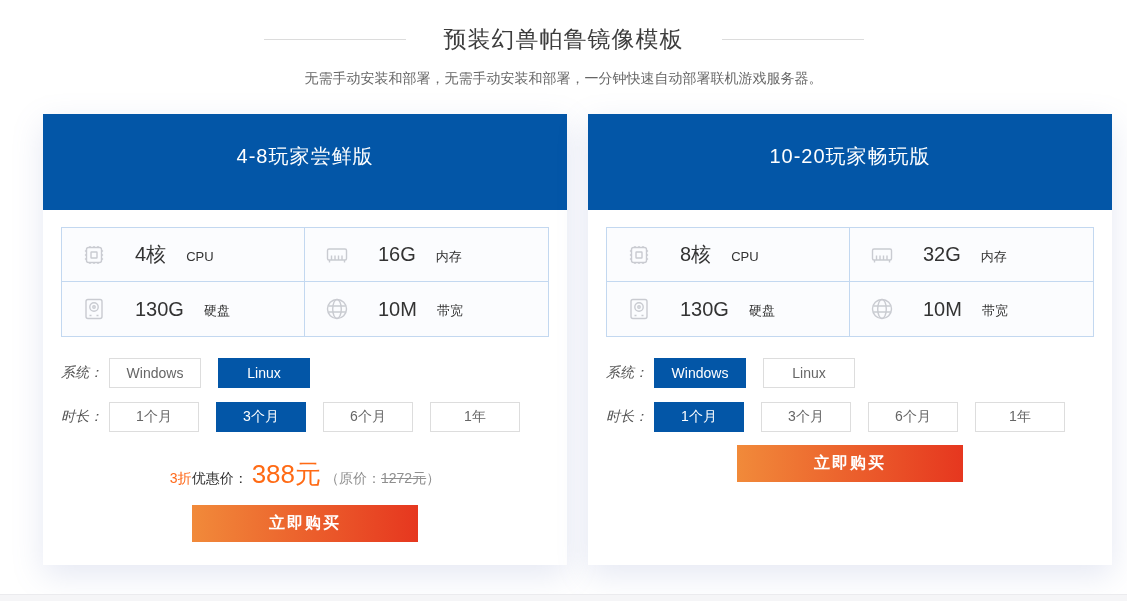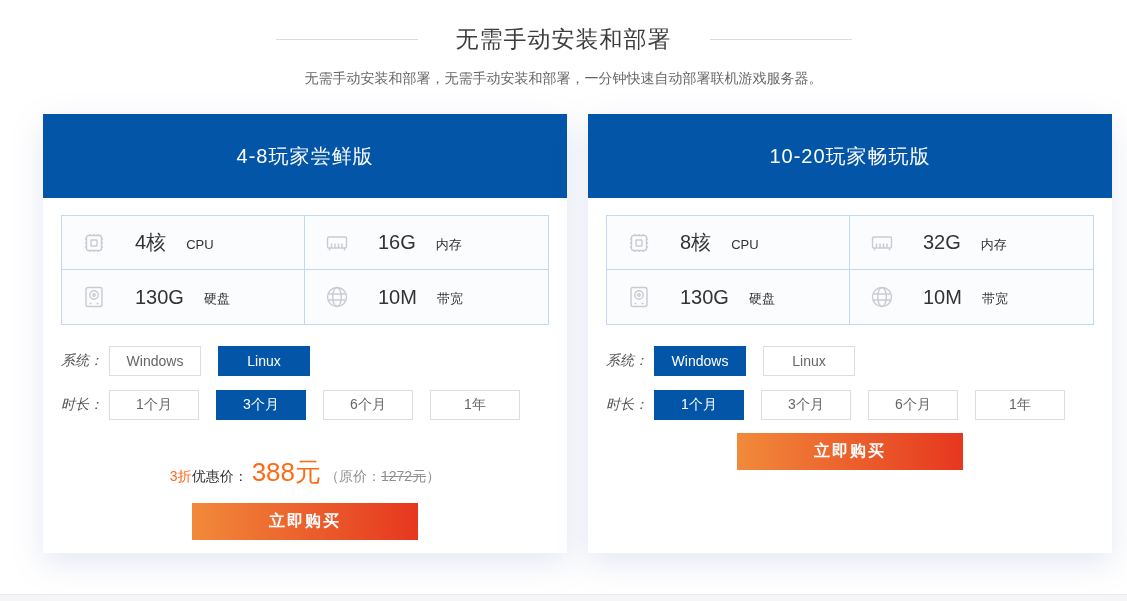--- a/index.html
+++ b/index.html
@@ -23,21 +23,21 @@
     margin-top: 15px; text-align: center; font-size: 14px; color: #666;
   }
   
   .cards { display: flex; gap: 21px; margin: 26px 0 0 43px; }
   .card {
     width: 524px;
     box-shadow: 0 10px 30px rgba(110, 130, 190, 0.18);
     background: #fff;
   }
   .card-header {
-    height: 84px; line-height: 84px; text-align: center;
+    height: 96px; line-height: 84px; text-align: center;
     background: #0356a7; color: #ffffff; font-size: 20px; font-weight: 500;
     letter-spacing: 1px;
   }
   .card-body { padding: 17px 18px 0; height: 355px; }
   
   .spec-grid {
     display: grid; grid-template-columns: 1fr 1fr;
     border: 1px solid #c3d8f0;
   }
   .spec-cell {
@@ -60,21 +60,21 @@
     border: 1px solid #dddddd; margin-left: -1px;
     font-size: 14px; color: #666; cursor: pointer;
     font-family: inherit; position: relative;
   }
   .opt:first-child { margin-left: 0; }
   .opt.selected {
     background: #0356a7; border-color: #0356a7; color: #fff; z-index: 2;
   }
   .opt-group.duration .opt { min-width: 90px; }
   
-  .price-line { text-align: center; margin-top: 35px; white-space: nowrap; }
+  .price-line { text-align: center; margin-top: 25px; white-space: nowrap; }
   .discount { font-size: 14px; color: #ff6a1c; }
   .price-label { font-size: 14px; color: #333; }
   .price-value { font-size: 26px; color: #ff6a14; margin: 0 4px; }
   .orig-prefix, .orig-suffix { font-size: 14px; color: #8f8f8f; }
   .orig-price { font-size: 14px; color: #8f8f8f; text-decoration: line-through; }
   
   .buy-btn {
     display: block; margin: 13px auto 0; width: 226px; height: 37px;
     border: none; cursor: pointer; font-family: inherit;
     background: linear-gradient(90deg, #f18a3a, #e6371f);
@@ -110,21 +110,21 @@
       <circle cx="14" cy="14" r="9.5"></circle>
       <ellipse cx="14" cy="14" rx="4.3" ry="9.5"></ellipse>
       <path d="M5.2 11h17.6 M5.2 17h17.6"></path>
     </g>
   </defs>
 </svg>
 
 <div class="section-head">
   <div class="title-row">
     <span class="title-line"></span>
-    <h1 class="page-title">无需手动安装和部署</h1>
+    <h1 class="page-title">预装幻兽帕鲁镜像模板</h1>
     <span class="title-line"></span>
   </div>
   <p class="page-subtitle">无需手动安装和部署，无需手动安装和部署，一分钟快速自动部署联机游戏服务器。</p>
 </div>
 
 <div class="cards">
 
   <div class="card">
     <div class="card-header">4-8玩家尝鲜版</div>
     <div class="card-body">

